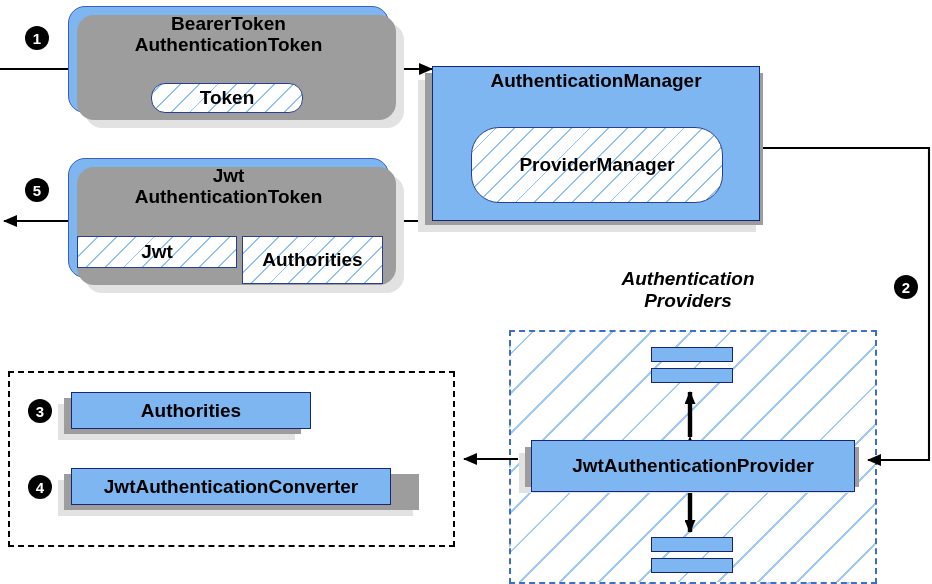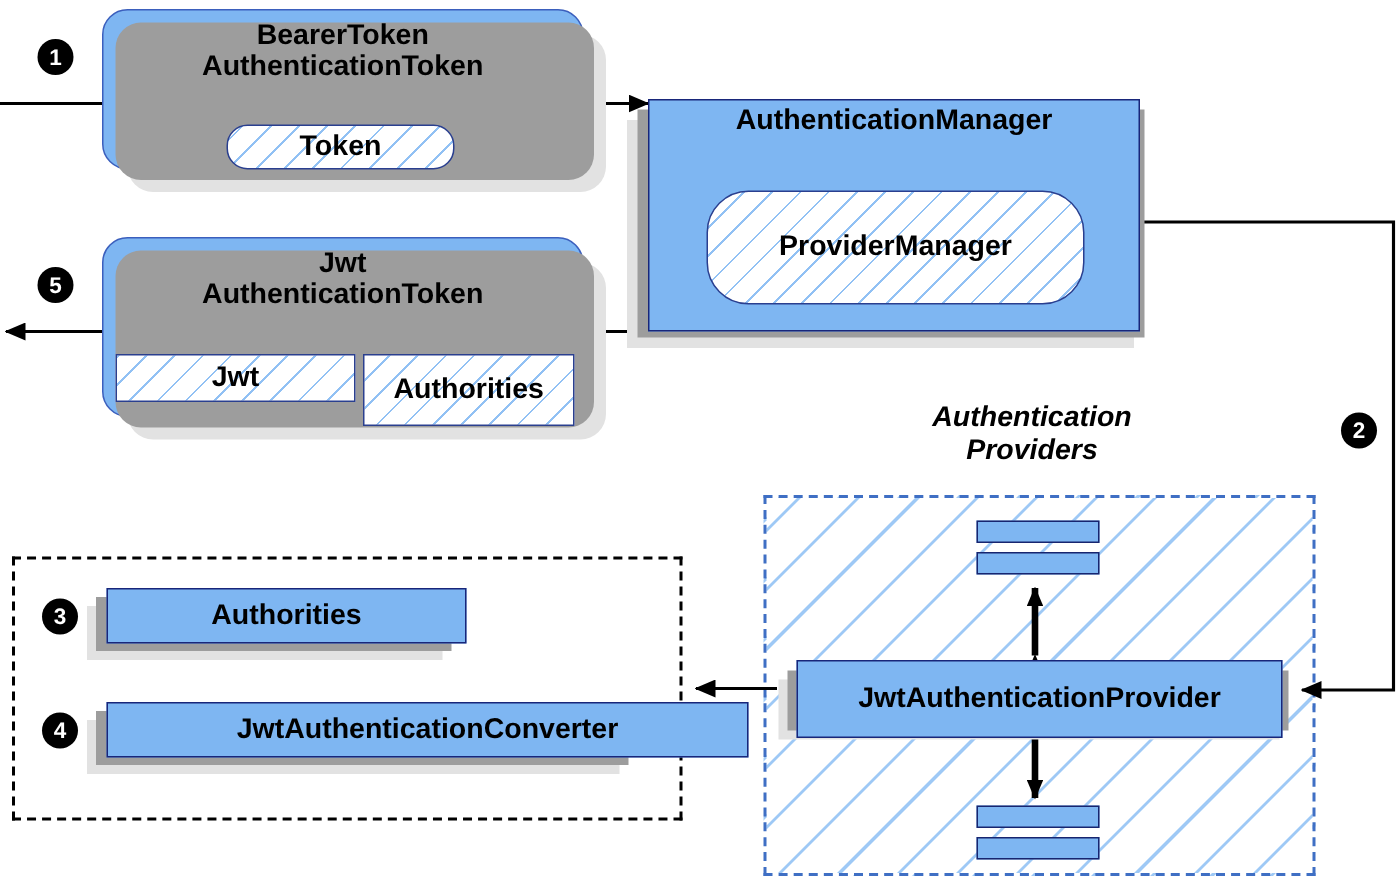--- a/index.html
+++ b/index.html
@@ -282,18 +282,18 @@
 
   <div class="shadow-light" style="left:58px; top:404px; width:237px; height:36px;"></div>
   <div class="shadow-dark" style="left:64px; top:398px; width:237px; height:36px;"></div>
   <div class="flat-box" style="left:71px; top:392px; width:240px; height:37px;">
     <span>Authorities</span>
   </div>
   <div class="badge" style="left:28px; top:399px;">3</div>
 
   <div class="shadow-light" style="left:58px; top:480px; width:355px; height:36px;"></div>
   <div class="shadow-dark" style="left:64px; top:474px; width:355px; height:36px;"></div>
-  <div class="flat-box" style="left:71px; top:468px; width:428px; height:37px;">
+  <div class="flat-box" style="left:71px; top:468px; width:320px; height:37px;">
     <span>JwtAuthenticationConverter</span>
   </div>
   <div class="badge" style="left:28px; top:475px;">4</div>
 
 </div>
 
 </body></html>

